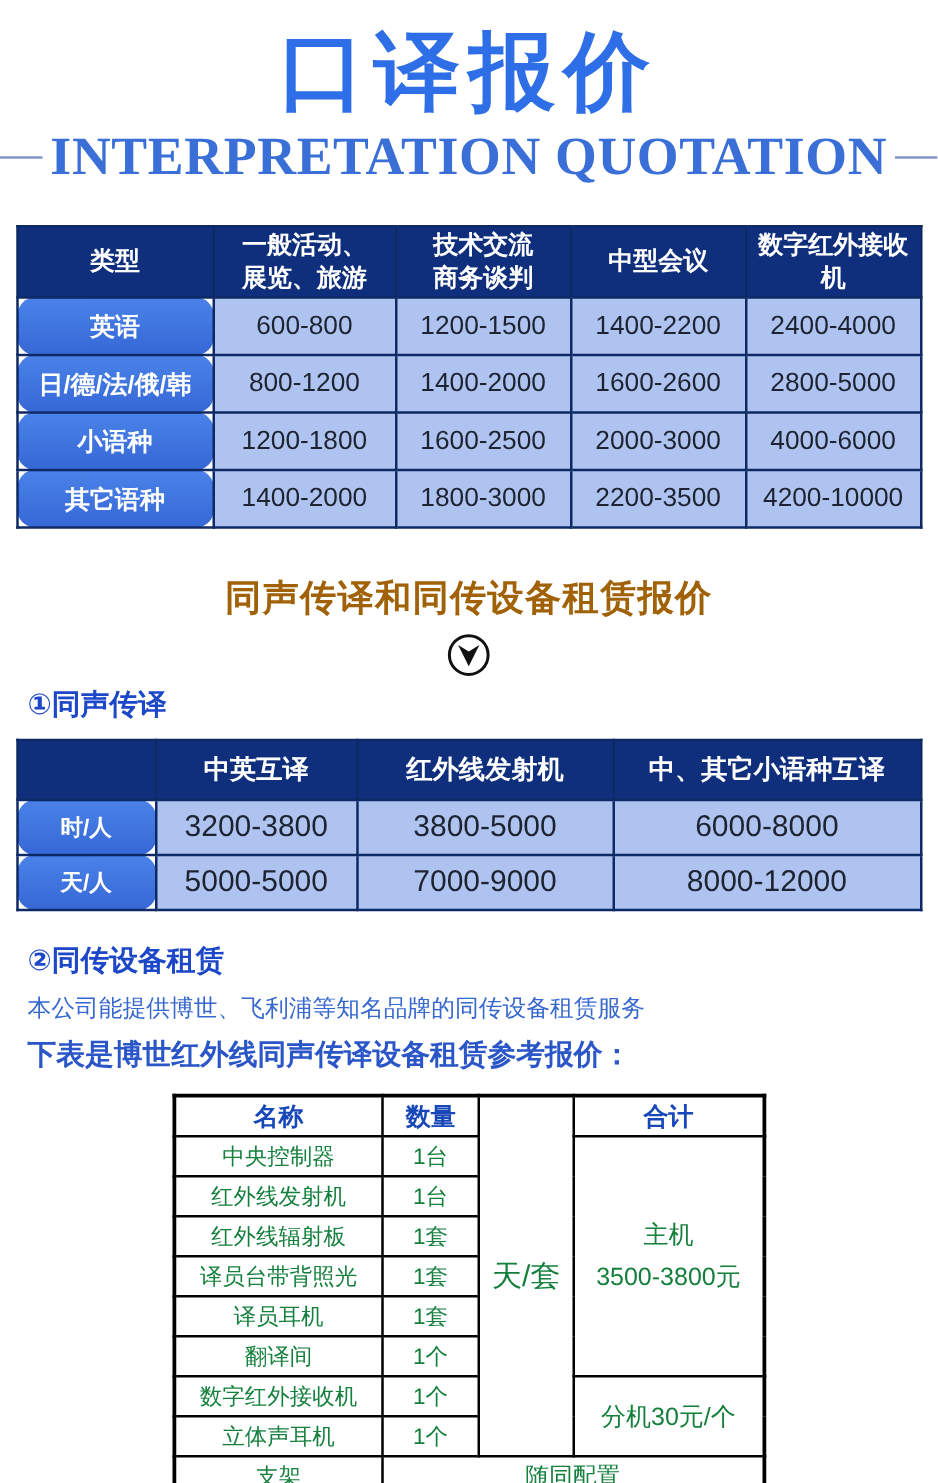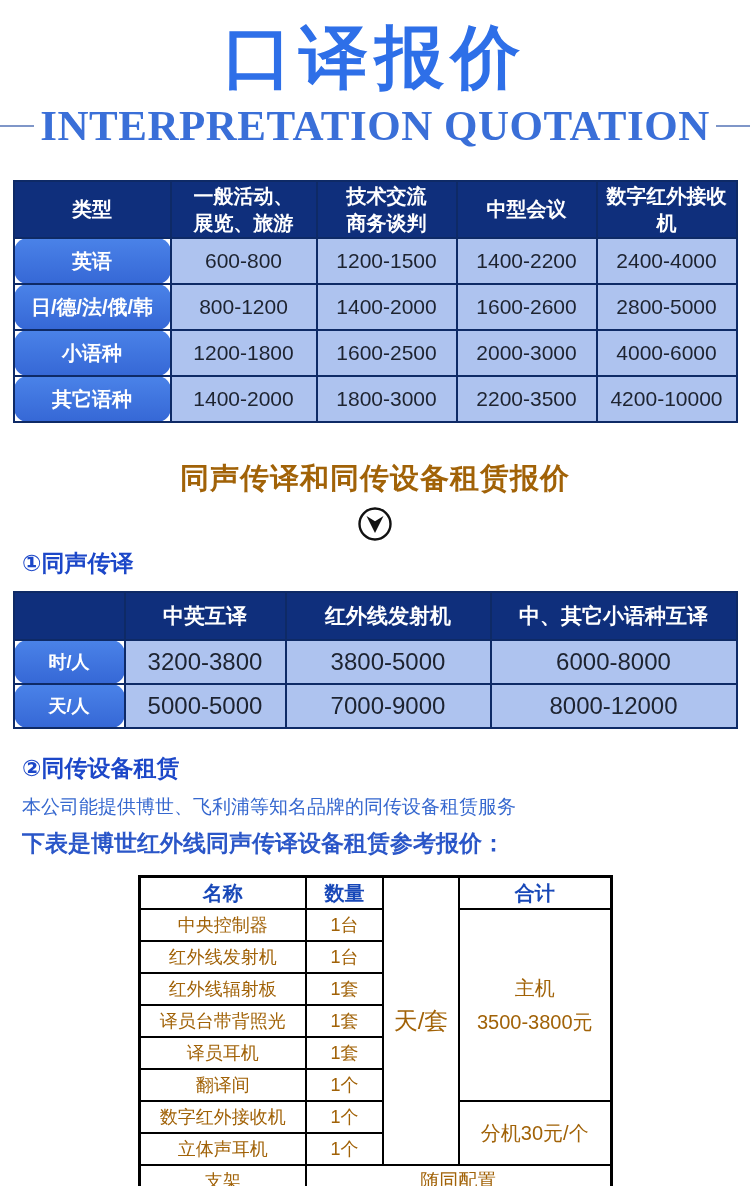--- a/index.html
+++ b/index.html
@@ -118,21 +118,21 @@
     border-collapse: collapse;
     table-layout: fixed;
     width: 472px;
     margin: 16px auto 0 auto;
     border: 3px solid #000000;
   }
   table.equip td {
     border: 2px solid #000000;
     text-align: center;
     vertical-align: middle;
-    color: #a16207;
+    color: #15803d;
     font-size: 18px;
     height: 30px;
     padding: 0;
     background: #ffffff;
   }
   .equip .h {
     color: #1848b8;
     font-weight: bold;
     font-size: 20px;
   }

